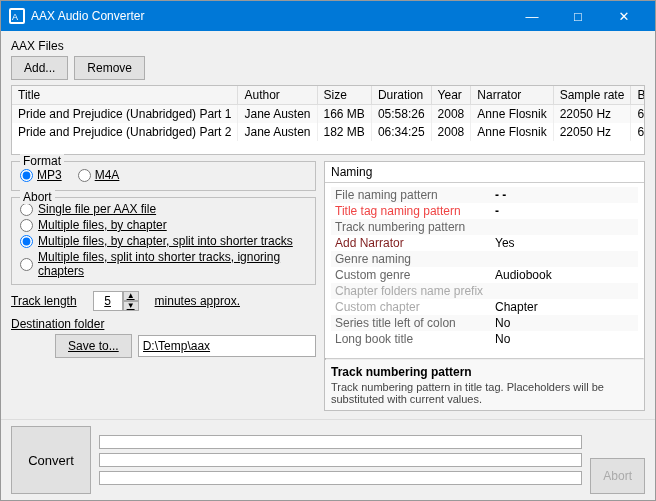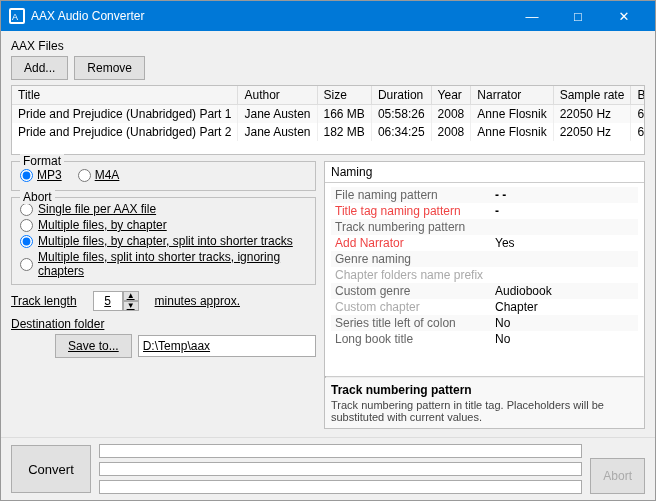--- a/index.html
+++ b/index.html
@@ -296,21 +296,21 @@
       align-items: center;
       gap: 8px;
       padding: 6px 10px;
       flex-shrink: 0;
       border-top: 1px solid #ddd;
       background: #f0f0f0;
     }
 
     .convert-btn {
       width: 80px;
-      height: 48px;
+      height: 68px;
       background: #e1e1e1;
       border: 1px solid #adadad;
       font-size: 13px;
       cursor: pointer;
     }
 
     .progress-area {
       flex: 1;
       display: flex;
       flex-direction: column;
@@ -507,34 +507,34 @@
     </tr>
                 <tr>
       <td class="label-col" style="color:#ef4444">Title tag naming pattern</td>
       <td class="value-col" style="font-weight:bold"><track> - <book></book></td>
     </tr>
                 <tr>
       <td class="label-col" style="color:#666">Track numbering pattern</td>
       <td class="value-col" style="font-weight:bold"><track></td>
     </tr>
                 <tr>
-      <td class="label-col" style="color:#ef4444">Add Narrator</td>
+      <td class="label-col" style="color:#7f1d1d">Add Narrator</td>
       <td class="value-col" style="font-weight:normal">Yes</td>
     </tr>
                 <tr>
       <td class="label-col" style="color:#666">Genre naming</td>
       <td class="value-col" style="font-weight:bold"><standard></standard></td>
     </tr>
                 <tr>
+      <td class="label-col" style="color:#666">Custom genre</td>
+      <td class="value-col" style="font-weight:normal">Audiobook</td>
+    </tr>
+                <tr>
       <td class="label-col" style="color:#aaa">Chapter folders name prefix</td>
       <td class="value-col" style="font-weight:bold"><standard></standard></td>
-    </tr>
-                <tr>
-      <td class="label-col" style="color:#666">Custom genre</td>
-      <td class="value-col" style="font-weight:normal">Audiobook</td>
     </tr>
                 <tr>
       <td class="label-col" style="color:#aaa">Custom chapter</td>
       <td class="value-col" style="font-weight:normal">Chapter</td>
     </tr>
                 <tr>
       <td class="label-col" style="color:#666">Series title left of colon</td>
       <td class="value-col" style="font-weight:normal">No</td>
     </tr>
                 <tr>

